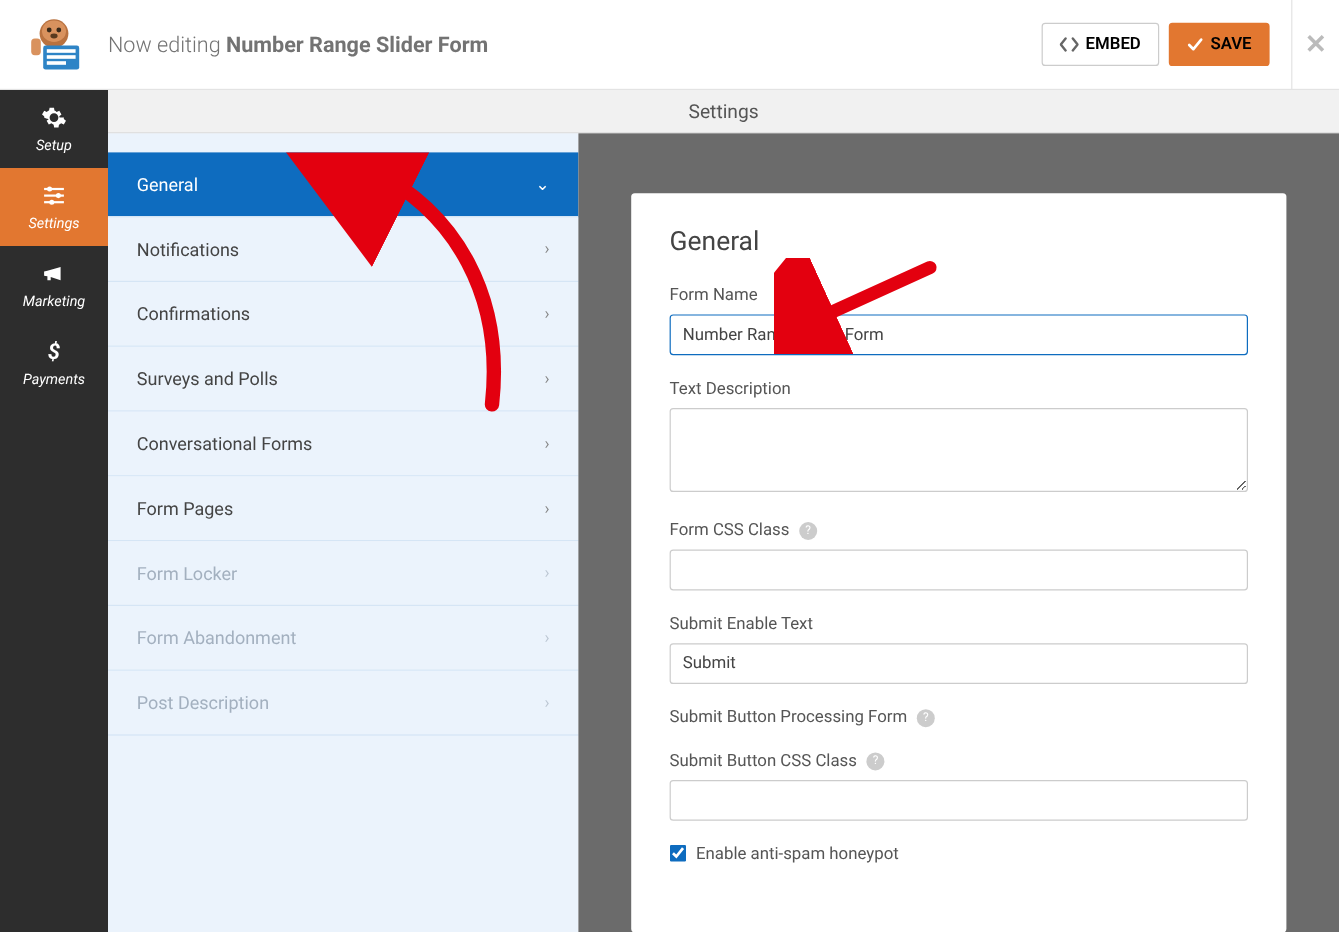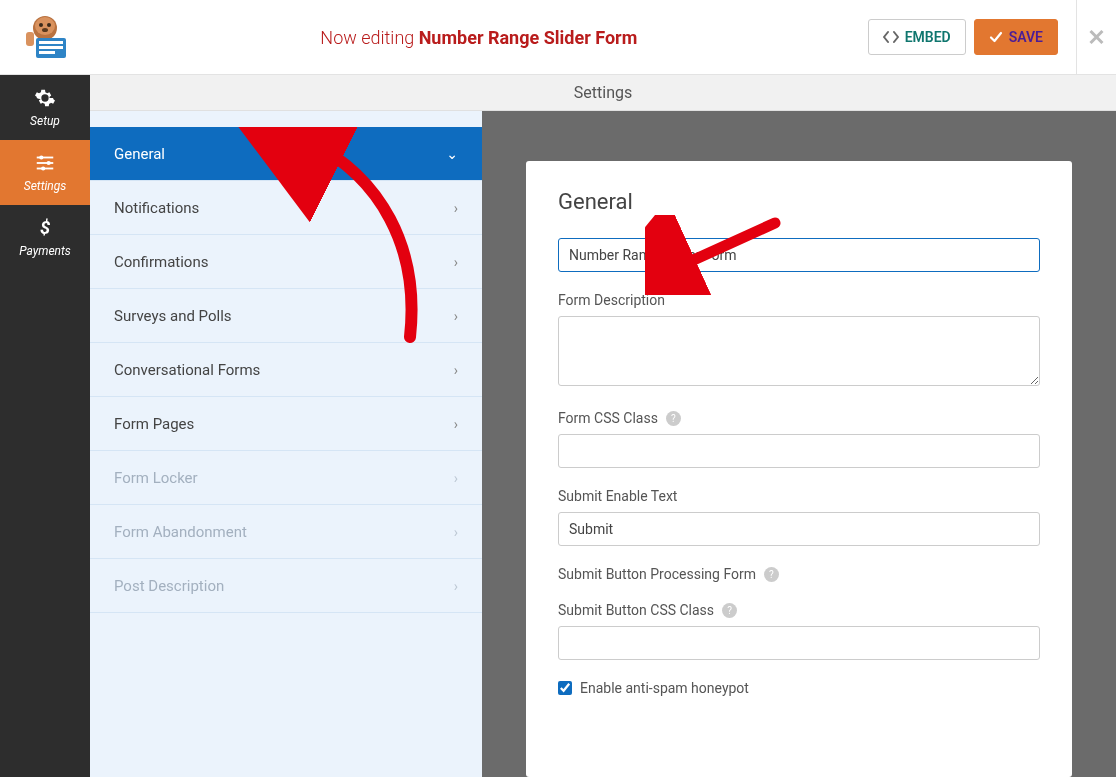--- a/index.html
+++ b/index.html
@@ -2,26 +2,26 @@
 <html><head>
 <meta charset="utf-8">
 <style>
   * { box-sizing: border-box; margin: 0; padding: 0; font-family: -apple-system, BlinkMacSystemFont, "Segoe UI", Roboto, "Helvetica Neue", Arial, sans-serif; }
   html, body { height: 100%; }
   body { width: 1116px; height: 777px; display: flex; flex-direction: column; background: #fff; overflow: hidden; }
 
   
   .topbar { height: 75px; display: flex; align-items: center; border-bottom: 1px solid #e3e3e3; position: relative; }
   .topbar .logo { width: 90px; display: flex; align-items: center; justify-content: center; }
-  .topbar .title { flex: 1; text-align: center; font-size: 18px; color: #b91c1c; font-weight: 300; }
+  .topbar .title { flex: 1; text-align: left; font-size: 18px; color: #737373; font-weight: 300; }
   .topbar .title b { font-weight: 700; }
   .topbar .actions { display: flex; align-items: center; gap: 8px; padding-right: 18px; }
   .btn { display: inline-flex; align-items: center; gap: 6px; height: 36px; padding: 0 14px; border-radius: 3px; font-size: 14px; font-weight: 600; cursor: pointer; border: 1px solid transparent; }
-  .btn-embed { color: #0f766e; background: #fff; border-color: #ccc; }
-  .btn-save { color: #4c1d95; background: #e27730; border-color: #e27730; }
+  .btn-embed { color: #000000; background: #fff; border-color: #ccc; }
+  .btn-save { color: #000000; background: #e27730; border-color: #e27730; }
   .close-col { width: 40px; height: 75px; display: flex; align-items: center; justify-content: center; border-left: 1px solid #e3e3e3; }
   .close-x { color: #bbb; font-size: 22px; cursor: pointer; font-weight: 700; }
 
   
   .main { flex: 1; display: flex; min-height: 0; }
 
   
   .nav { width: 90px; background: #2d2d2d; display: flex; flex-direction: column; }
   .nav-item { height: 65px; display: flex; flex-direction: column; align-items: center; justify-content: center; gap: 5px; color: #fff; font-size: 12px; cursor: pointer; font-style: italic; }
   .nav-item svg { width: 22px; height: 22px; fill: #fff; }
@@ -41,21 +41,21 @@
   
   .panel-scroll { flex: 1; overflow: hidden; padding: 34px 44px 0 44px; }
   .panel { background: #fff; border-radius: 3px; padding: 28px 32px 10px 32px; height: 100%; overflow: hidden; position: relative; }
   .panel h2 { font-size: 22px; font-weight: 400; color: #444; margin-bottom: 24px; }
   .field { margin-bottom: 20px; }
   .field label { display: flex; align-items: center; gap: 8px; font-size: 14px; color: #555; margin-bottom: 8px; }
   .help { width: 15px; height: 15px; border-radius: 50%; background: #ccc; color: #fff; font-size: 10px; display: inline-flex; align-items: center; justify-content: center; }
   .field input[type=text] { width: 100%; height: 34px; padding: 0 10px; border: 1px solid #ccc; border-radius: 3px; font-size: 14px; color: #444; }
   .field input[type=text].focused { border-color: #0e6cbf; outline: none; box-shadow: 0 0 0 0 rgba(0,0,0,0); }
   .field textarea { width: 100%; height: 70px; padding: 8px 10px; border: 1px solid #ccc; border-radius: 3px; font-size: 14px; color: #444; resize: vertical; }
-  .checkbox-row { display: flex; align-items: center; gap: 8px; font-size: 14px; color: #555; }
+  .checkbox-row { display: flex; align-items: flex-start; gap: 8px; font-size: 14px; color: #555; }
   .checkbox-row input { accent-color: #0e6cbf; width: 14px; height: 14px; }
 
   
   .colwrap { display:flex; flex:1; min-height:0; position: relative; }
   .header-span { position:absolute; top:0; left:0; right:0; height:36px; background:#f1f1f1; border-bottom:1px solid #e0e0e0; display:flex; align-items:center; justify-content:center; color:#555; font-size:16px; z-index:2; }
   .col-left, .col-right { padding-top: 52px; }
 
   
   .annot { position: absolute; z-index: 50; pointer-events: none; }
 </style>
@@ -115,20 +115,26 @@
           <rect x="3" y="11" width="18" height="2"></rect>
           <rect x="3" y="17" width="18" height="2"></rect>
           <circle cx="8" cy="6" r="2.3"></circle>
           <circle cx="16" cy="12" r="2.3"></circle>
           <circle cx="10" cy="18" r="2.3"></circle>
         </svg>
       <span>Settings</span>
     </div>
     <div class="nav-item">
       <svg viewBox="0 0 24 24">
+          <path d="M3 10v4l3 .5V18h3v-3l9 3V6L6 9.5 3 10z"></path>
+        </svg>
+      <span>Marketing</span>
+    </div>
+    <div class="nav-item">
+      <svg viewBox="0 0 24 24">
           <text x="12" y="19" text-anchor="middle" font-size="20" font-weight="700" fill="#fff">$</text>
         </svg>
       <span>Payments</span>
     </div>
   </div>
 
   <div class="colwrap">
     <div class="header-span">
       <span>Settings</span>
     </div>
@@ -173,25 +179,26 @@
         </div>
       </div>
     </div>
 
     <div class="col-right">
       <div class="panel-scroll">
         <div class="panel">
           <h2>General</h2>
 
           <div class="field">
+            <label>Form Name</label>
             <input type="text" class="focused" value="Number Range Slider Form" style="">
           </div>
 
           <div class="field">
-            <label>Form Description</label>
+            <label>Text Description</label>
             <textarea style=""></textarea>
           </div>
 
           <div class="field">
             <label>
               <span>Form CSS Class</span>
               <span class="help">?</span>
             </label>
             <input type="text" value="" style="">
           </div>

